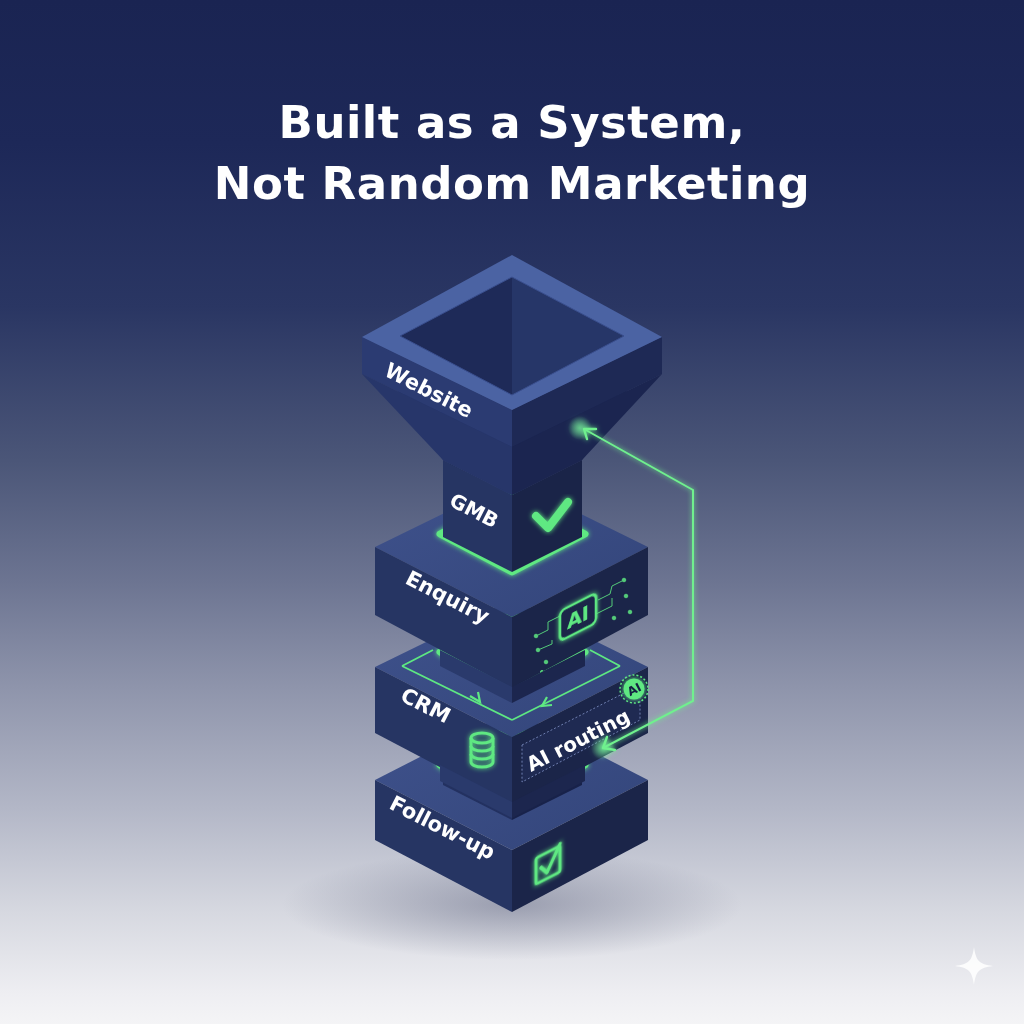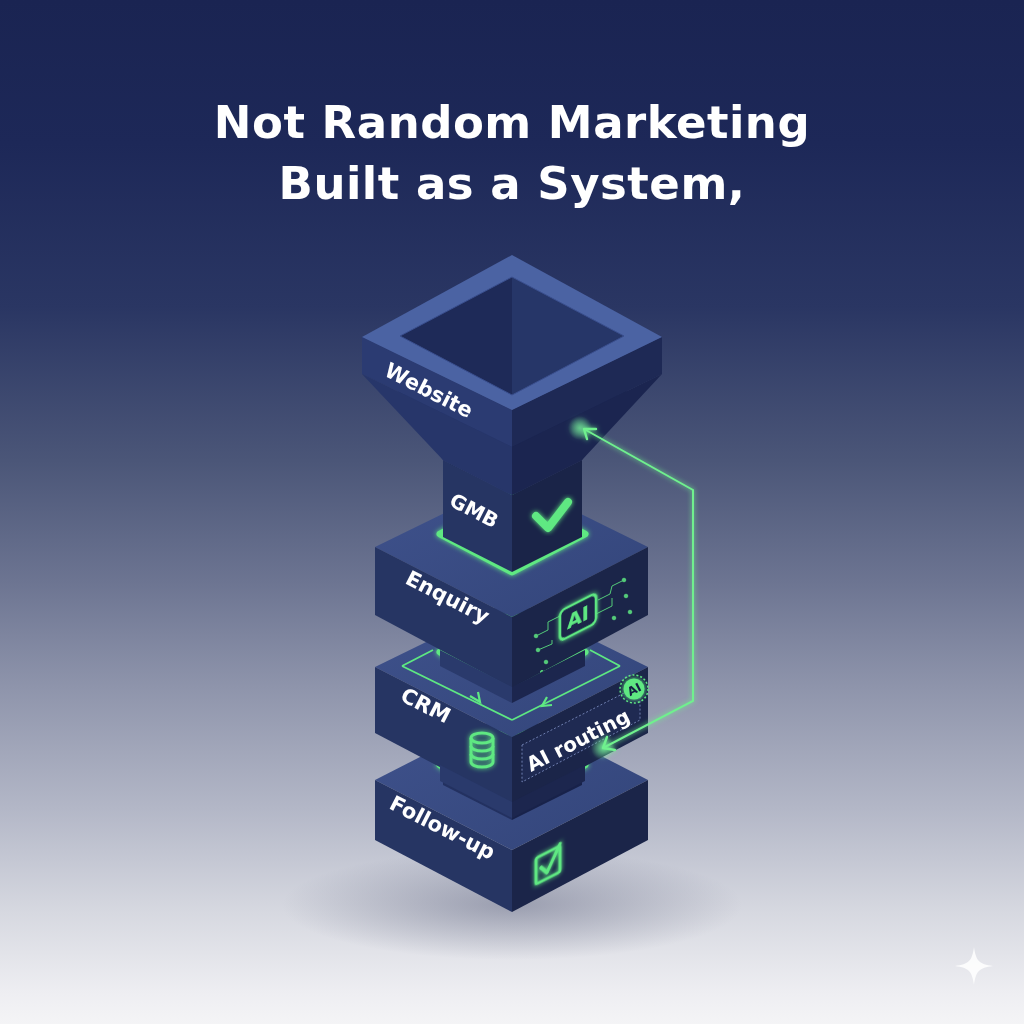--- a/index.html
+++ b/index.html
@@ -15,22 +15,22 @@
   }
   .title span { display: block; }
   svg.diagram { position: absolute; left: 0; top: 0; }
   .lbl { font-family: "DejaVu Sans", "Liberation Sans", sans-serif; font-weight: bold; fill: #ffffff; }
   .sparkle { position: absolute; left: 953px; top: 945px; width: 42px; height: 42px; }
 </style>
 </head>
 <body>
 
 <div class="title">
+  <span>Built as a System,</span>
   <span>Not Random Marketing</span>
-  <span>Built as a System,</span>
 </div>
 
 <svg class="diagram" width="1024" height="1024" viewBox="0 0 1024 1024">
   <defs>
     <radialGradient id="shadowG" cx="50%" cy="50%" r="50%">
       <stop offset="0%" stop-color="#6a6f88" stop-opacity="0.55"></stop>
       <stop offset="100%" stop-color="#6a6f88" stop-opacity="0"></stop>
     </radialGradient>
     <radialGradient id="glowG" cx="50%" cy="50%" r="50%">
       <stop offset="0%" stop-color="#7dffa0" stop-opacity="0.55"></stop>

